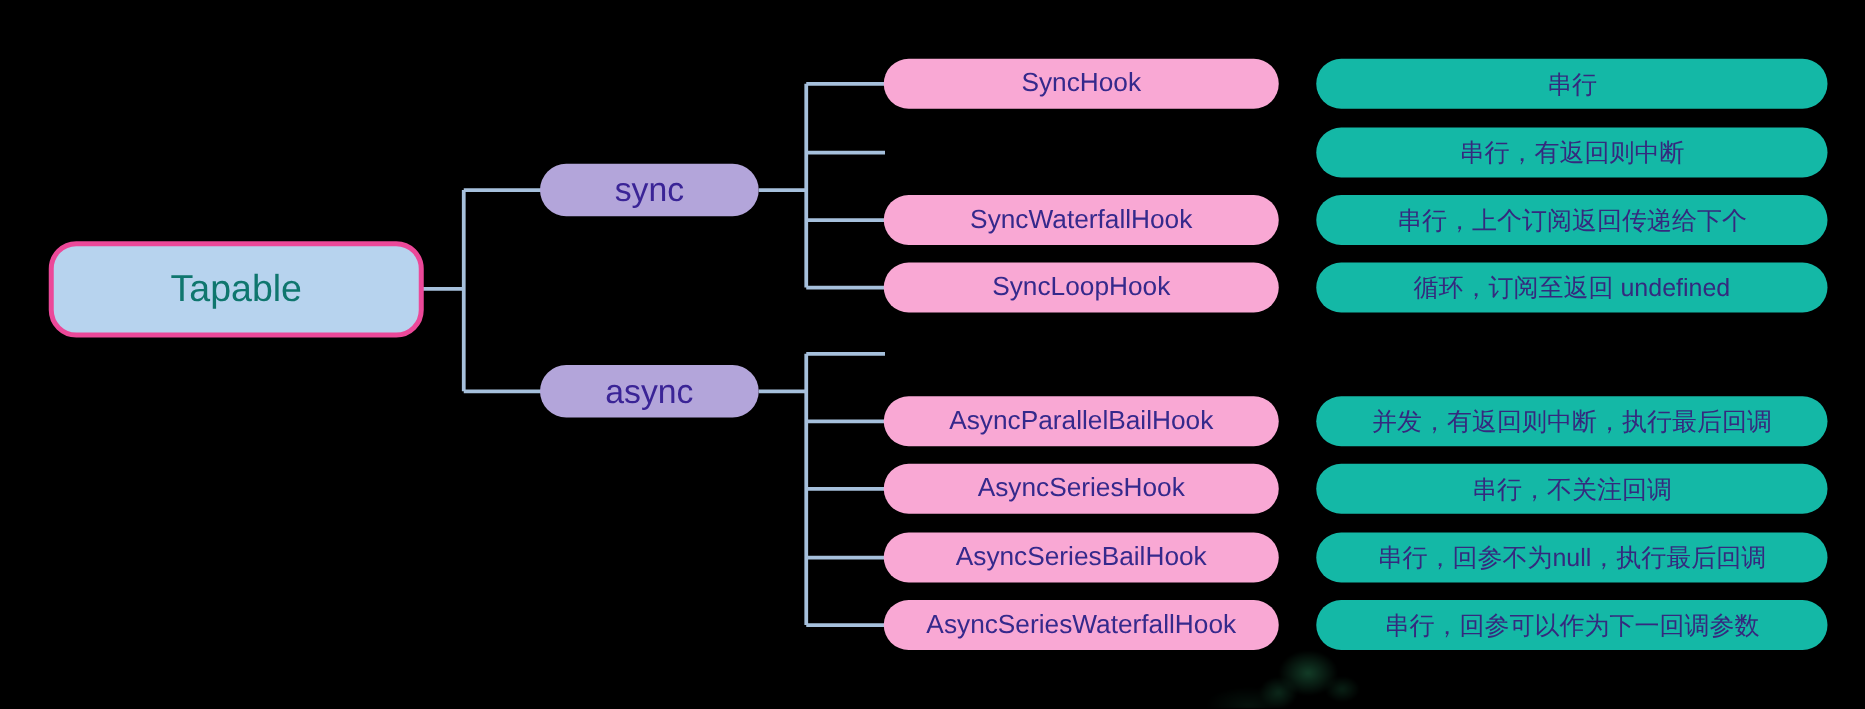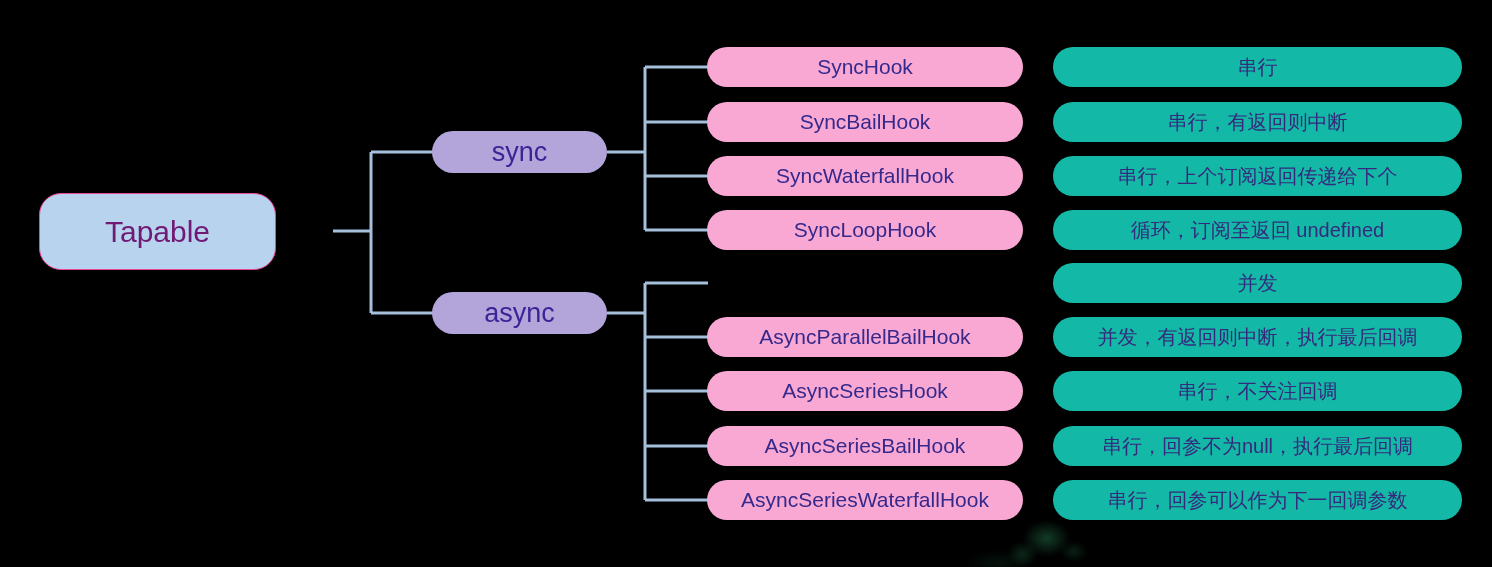--- a/index.html
+++ b/index.html
@@ -23,25 +23,25 @@
   }
   .node {
     position: absolute;
     display: flex;
     align-items: center;
     justify-content: center;
     box-sizing: border-box;
     white-space: nowrap;
   }
   .root {
-    left: 39px; top: 193px; width: 237px; height: 77px;
+    left: 39px; top: 193px; width: 300px; height: 77px;
     background: #b7d3ee;
-    border: 1px solid #ec4899;
+    border: 4px solid #ec4899;
     border-radius: 22px;
-    color: #701a75;
+    color: #0f766e;
     font-size: 30px;
   }
   .branch {
     left: 432px; width: 175px; height: 42px;
     background: #b3a5da;
     border-radius: 21px;
     color: #3a2496;
     font-size: 27px;
   }
   .hook {
@@ -90,33 +90,31 @@
       <path d="M607 313 H645 M645 283 V500 M645 283 H708 M645 337 H708 M645 391 H708 M645 446 H708 M645 500 H708"></path>
     </g>
   </svg>
 
   <div class="node root">Tapable</div>
 
   <div class="node branch" style="top:131px">sync</div>
   <div class="node branch" style="top:292px">async</div>
 
   <div class="node hook" style="top:47px">SyncHook</div>
-  <div class="node hook" style="top:102px">SyncBailHook</div>
   <div class="node hook" style="top:156px">SyncWaterfallHook</div>
   <div class="node hook" style="top:210px">SyncLoopHook</div>
   <div class="node hook" style="top:317px">AsyncParallelBailHook</div>
   <div class="node hook" style="top:371px">AsyncSeriesHook</div>
   <div class="node hook" style="top:426px">AsyncSeriesBailHook</div>
   <div class="node hook" style="top:480px">AsyncSeriesWaterfallHook</div>
 
   <div class="node desc" style="top:47px">串行</div>
   <div class="node desc" style="top:102px">串行，有返回则中断</div>
   <div class="node desc" style="top:156px">串行，上个订阅返回传递给下个</div>
   <div class="node desc" style="top:210px">循环，订阅至返回 undefined</div>
-  <div class="node desc" style="top:263px">并发</div>
   <div class="node desc" style="top:317px">并发，有返回则中断，执行最后回调</div>
   <div class="node desc" style="top:371px">串行，不关注回调</div>
   <div class="node desc" style="top:426px">串行，回参不为null，执行最后回调</div>
   <div class="node desc" style="top:480px">串行，回参可以作为下一回调参数</div>
 
   <div class="plant"></div>
 
   <div class="watermark">@稀土掘金技术社区</div>
 
 </div>

